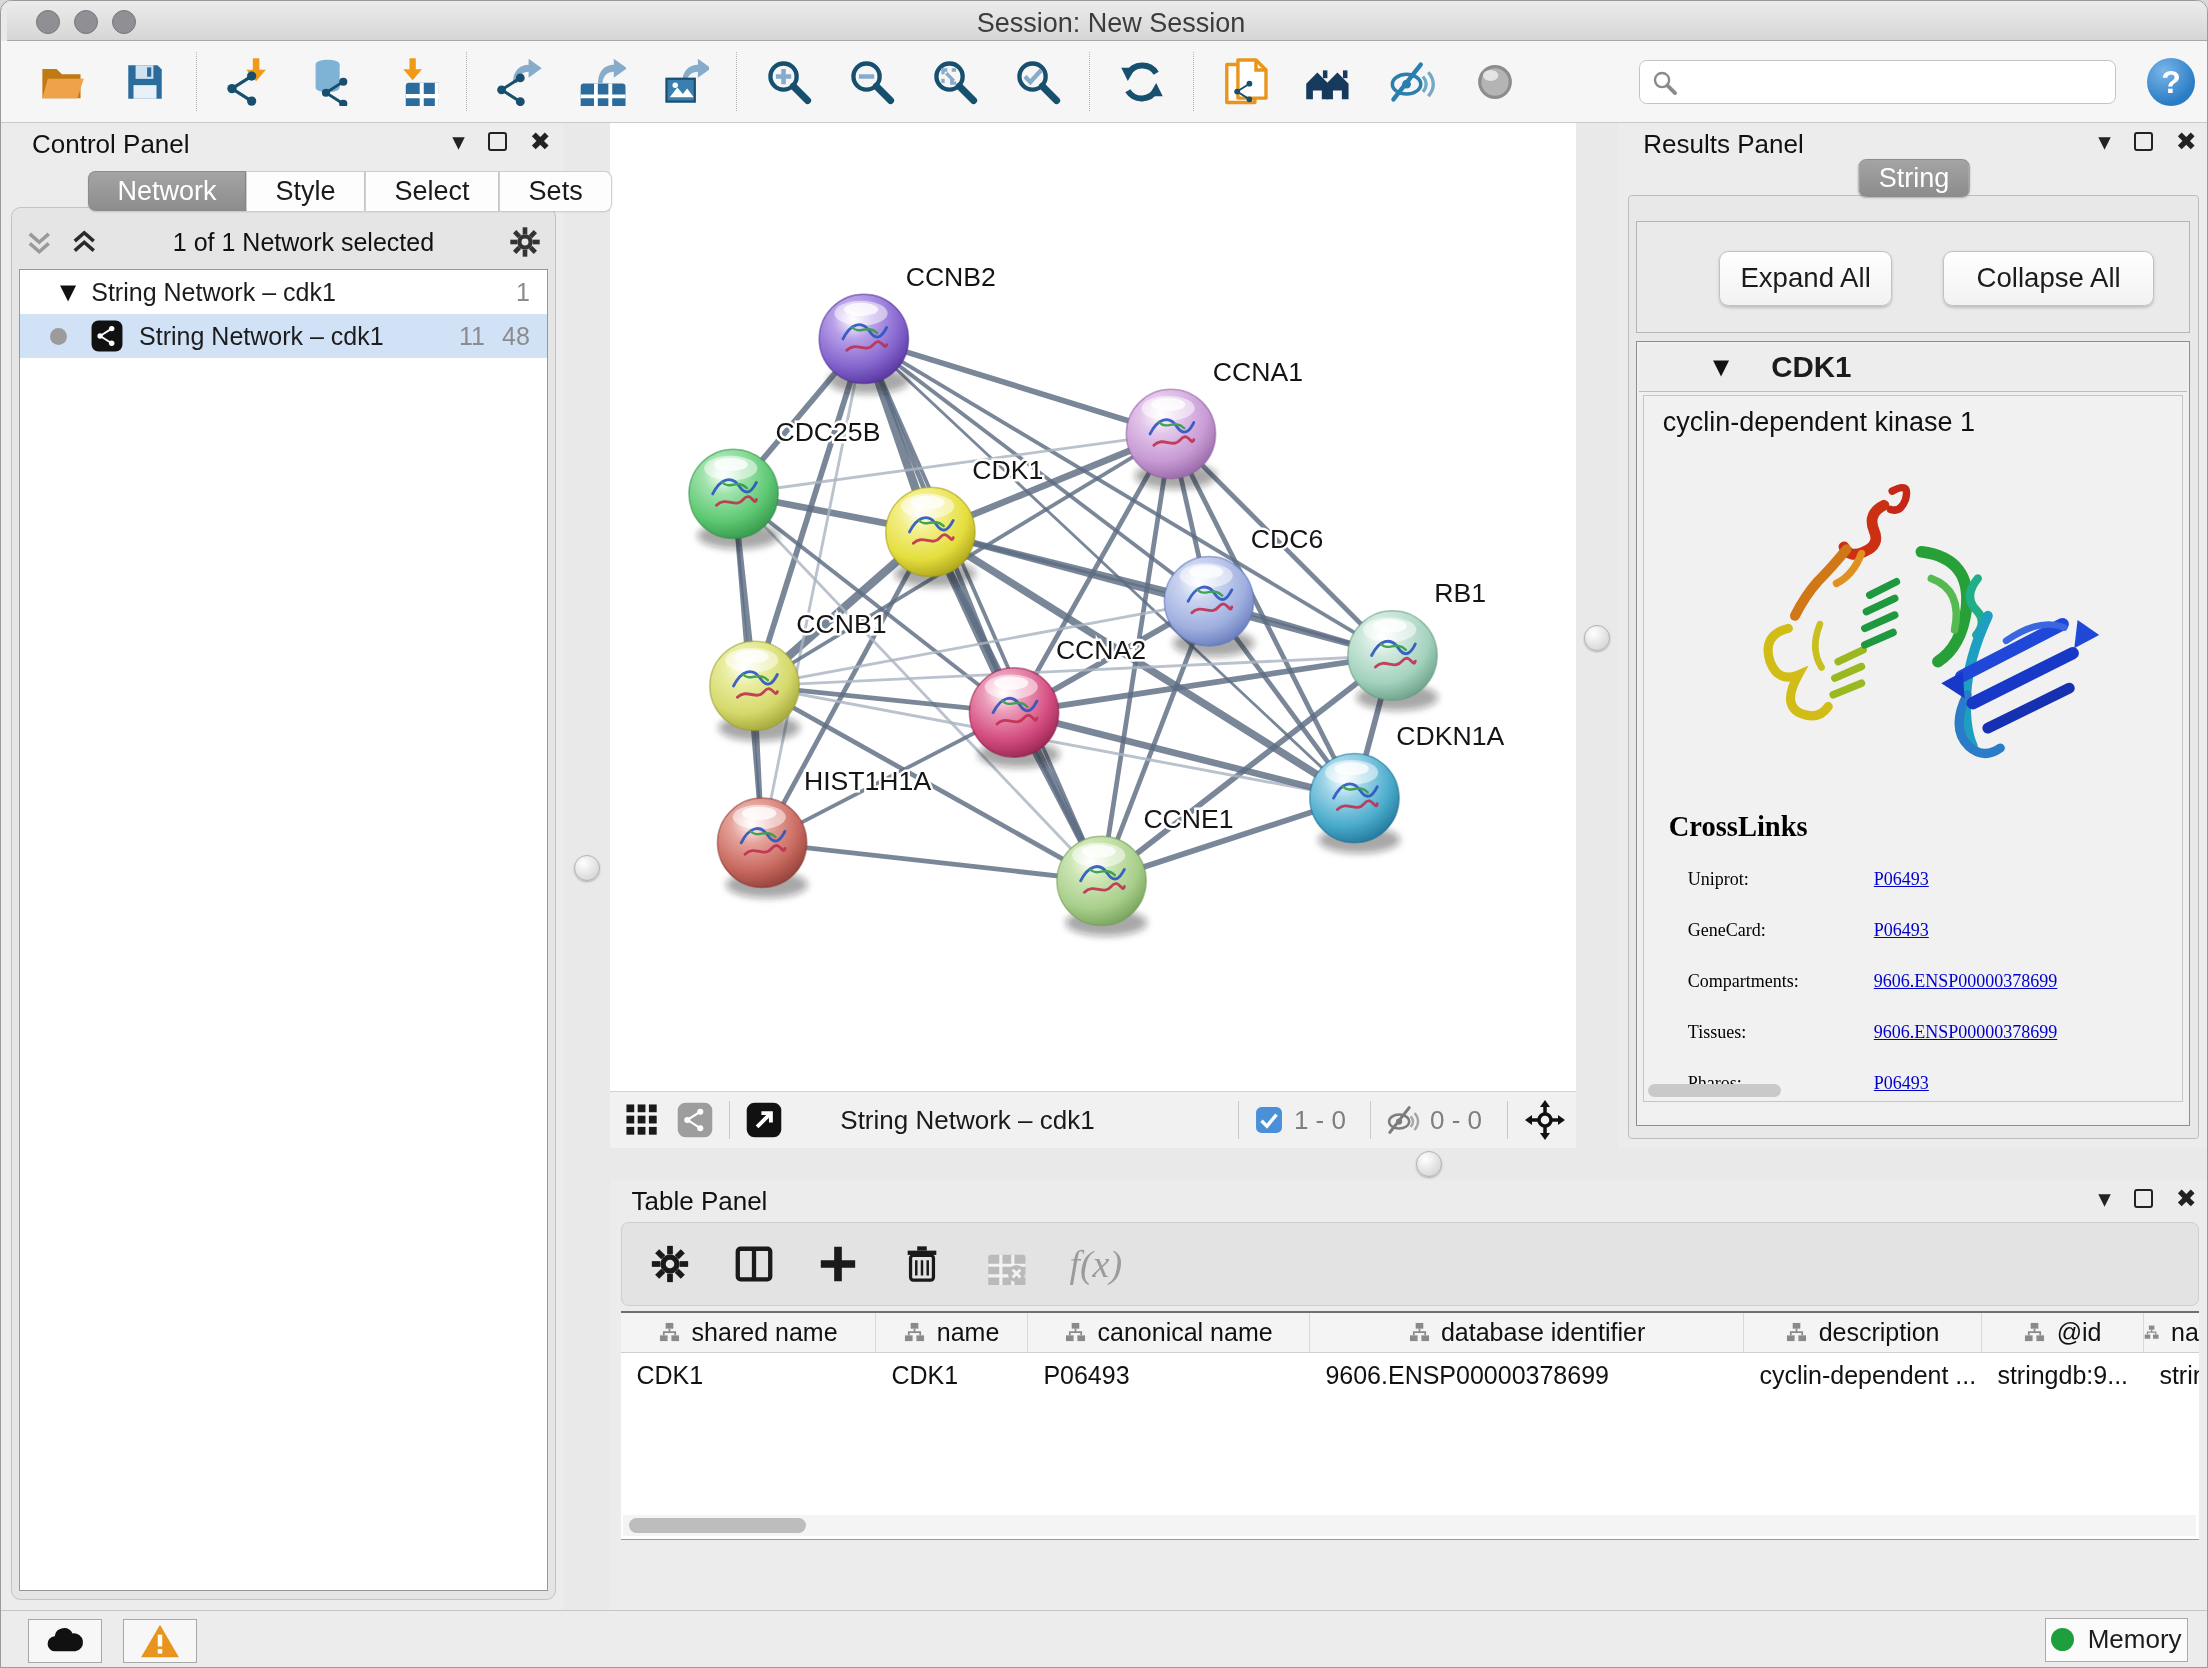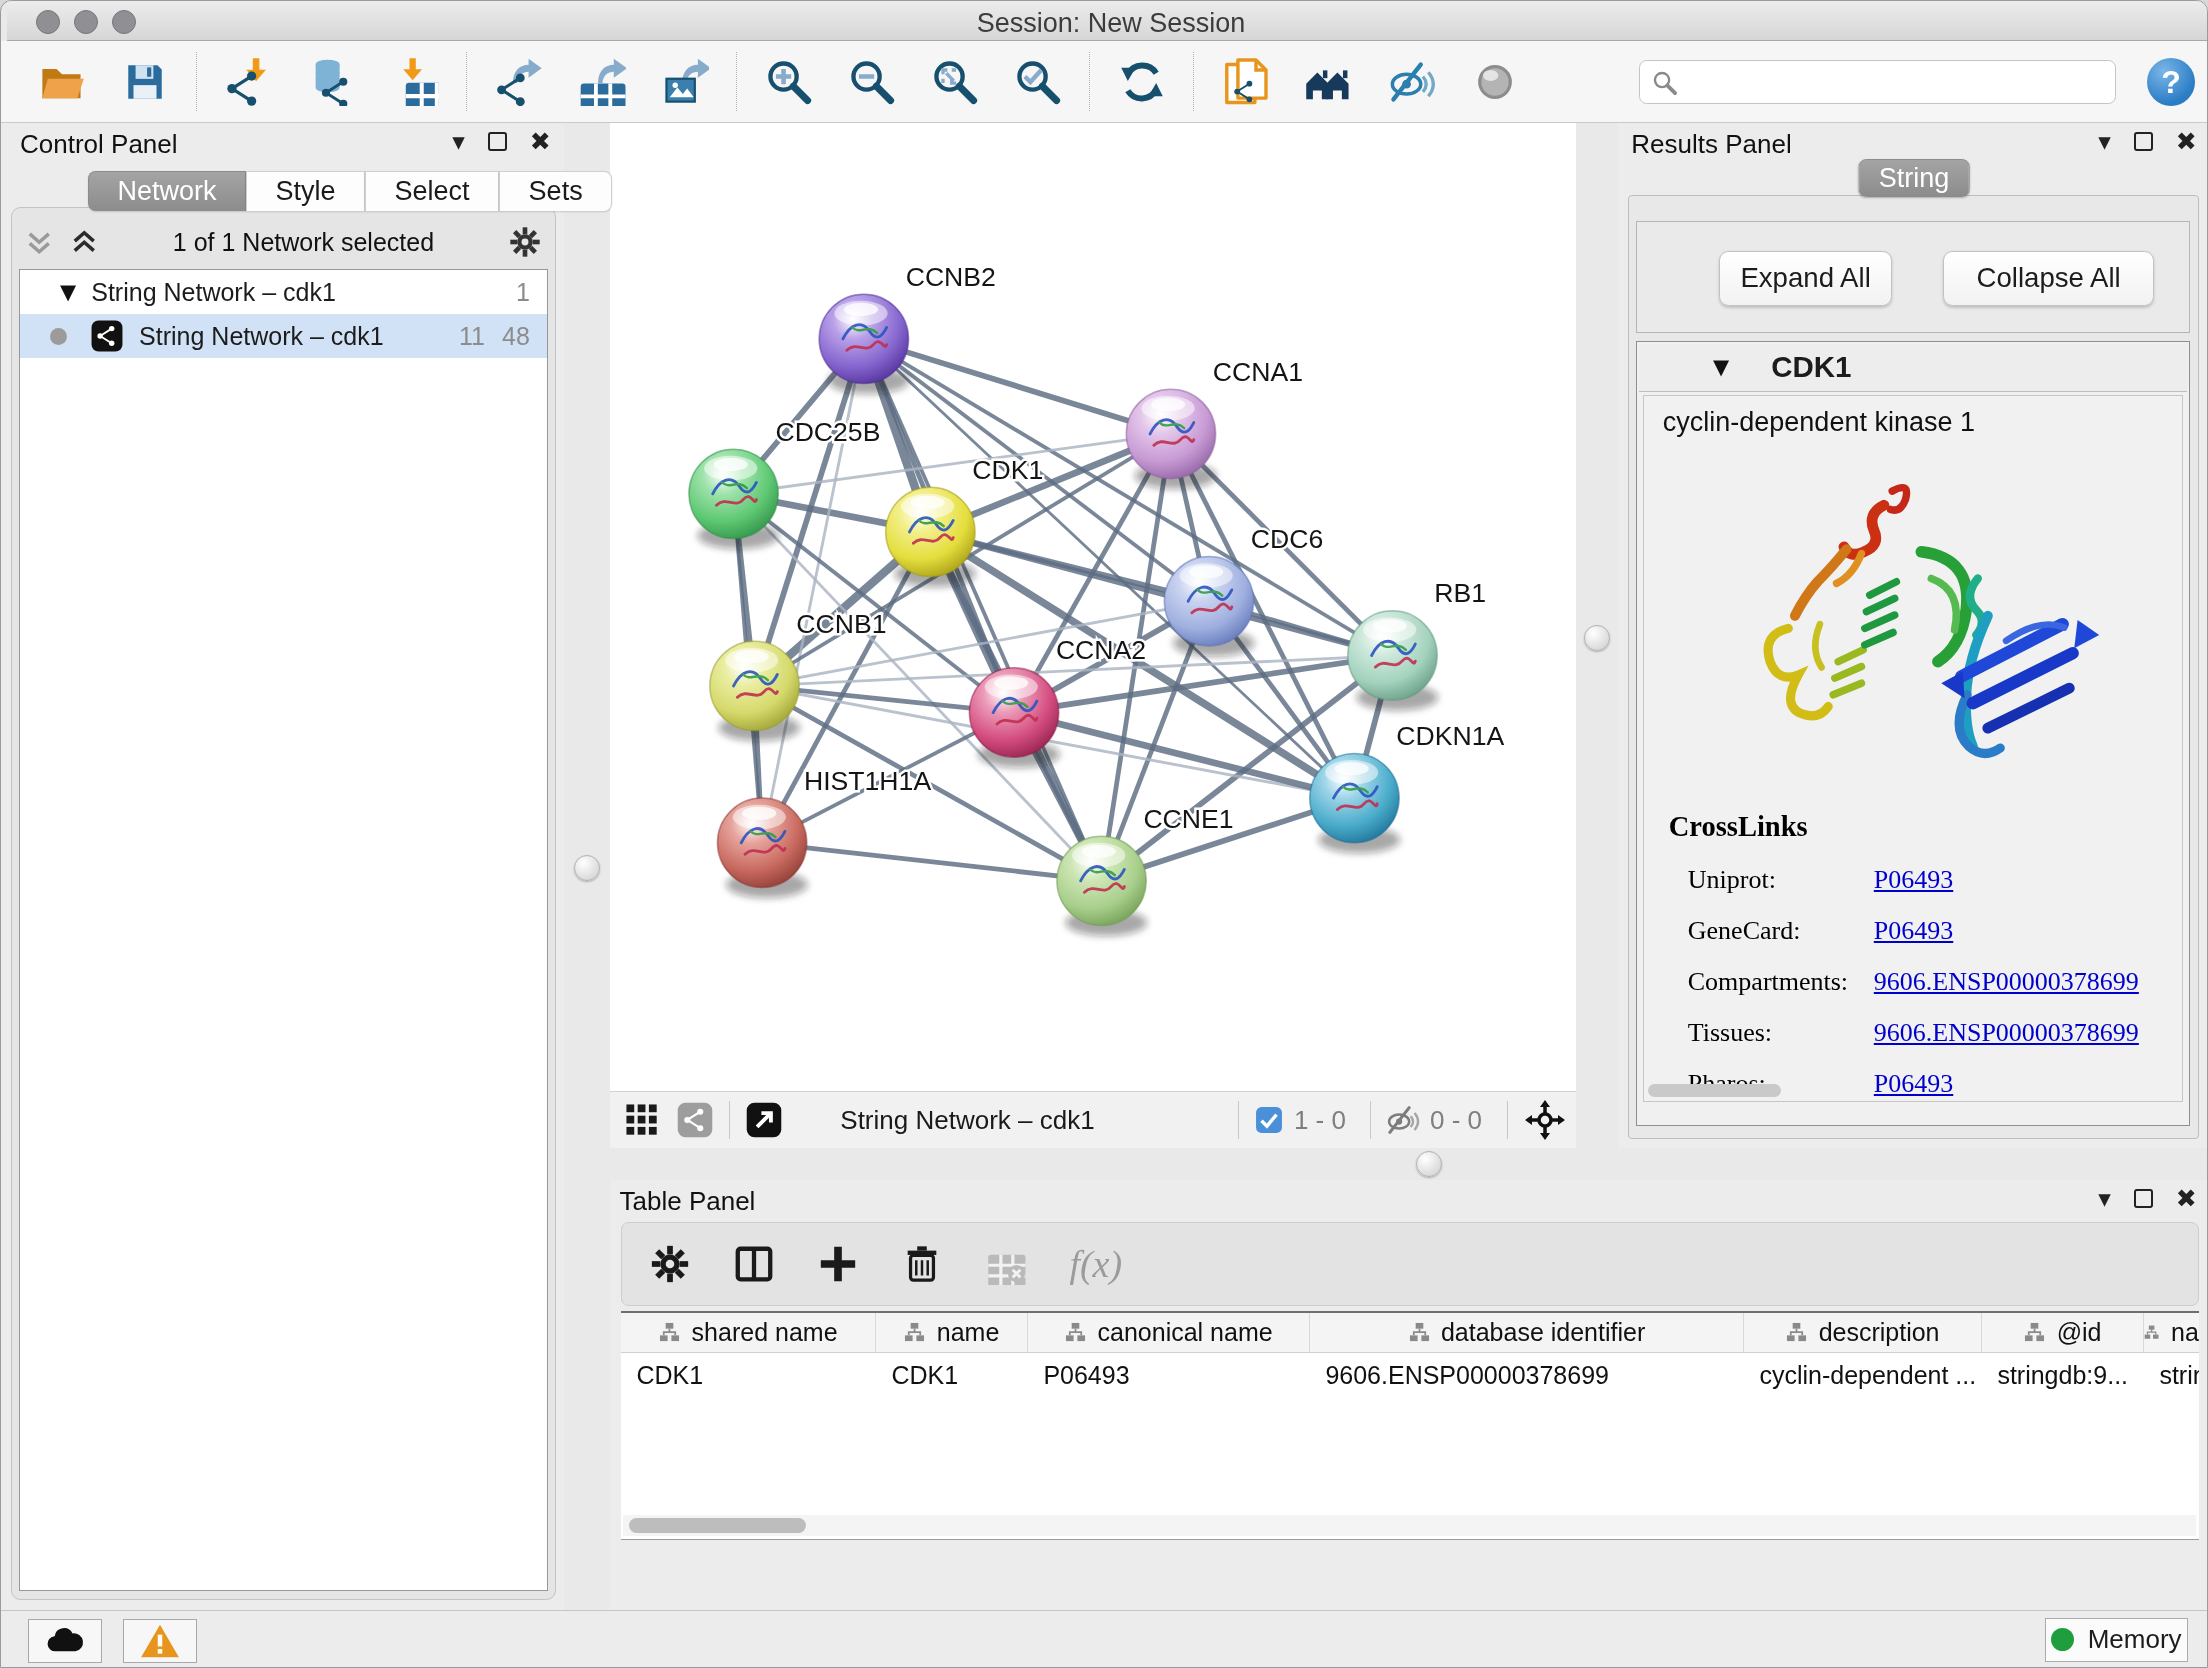--- a/index.html
+++ b/index.html
@@ -21,21 +21,21 @@
   .tbtn{width:49px;height:49px;display:flex;align-items:center;justify-content:center;cursor:default;}
   .tbtn svg{display:block;}
   .search-wrap{position:absolute;left:1638px;top:19px;width:477px;height:44px;}
   .search-input{width:100%;height:100%;border:1px solid #c4c4c4;border-radius:7.6px;background:#fff;
     padding-left:49px;font-size:25px;outline:none;font-family:inherit;}
   .search-mag{position:absolute;left:13.3px;top:9.5px;}
   .help-btn{position:absolute;left:2146px;top:17px;width:48px;height:48px;border-radius:50%;
     background:radial-gradient(circle at 35% 28%,#7ab6e8,#2a7cc4 70%);color:#fff;font-size:32px;font-weight:bold;
     display:flex;align-items:center;justify-content:center;}
   
-  .panel-head{position:absolute;left:0;right:0;top:0;height:42px;display:flex;align-items:center;}
+  .panel-head{position:absolute;left:12px;right:0;top:0;height:42px;display:flex;align-items:center;}
   .panel-title{font-size:26px;color:#111;margin-left:19px;}
   .panel-ctrls{position:absolute;right:13.3px;top:3.8px;display:flex;align-items:center;gap:23px;}
   .pc{font-size:25px;color:#222;font-family:"DejaVu Sans",sans-serif;}
   .wbox{width:19px;height:19px;border:2.9px solid #222;border-radius:2.9px;display:inline-block;}
   .tab{height:40px;padding:0 28.5px;display:flex;align-items:center;justify-content:center;
     font-size:27px;background:#fdfdfd;color:#1a1a1a;border:1px solid #cfcfcf;border-bottom:none;
     box-shadow:0 1px 1.9px rgba(0,0,0,.15);}
   .tab.first{border-radius:7.6px 0 0 7.6px;}
   .tab.last{border-radius:0 7.6px 7.6px 0;}
   .tab.sel{background:linear-gradient(#a4a4a4,#8c8c8c);color:#fff;border-color:#8c8c8c;}
@@ -81,21 +81,21 @@
     justify-content:center;box-shadow:0 1.9px 2.9px rgba(0,0,0,.18);}
   .rp-results{position:absolute;left:7.6px;right:7.6px;top:145px;bottom:11.4px;border:1px solid #8e8e8e;background:#f0f0f0;}
   .entry-head{position:absolute;left:1.9px;right:1.9px;top:1.9px;height:48px;background:#ededed;
     border-bottom:1px solid #bdbdbd;display:flex;align-items:center;}
   .entry-name{font-size:29.5px;font-weight:bold;margin-left:59px;}
   .entry-body{position:absolute;left:5.7px;right:5.7px;top:53px;bottom:23px;background:#f1f1f1;border:1px solid #c6c6c6;}
   .entry-desc{position:absolute;left:19px;top:11.4px;font-size:27px;color:#111;}
   .protein{position:absolute;left:50%;transform:translateX(-50%);top:53px;}
   .cl-title{position:absolute;left:25px;top:415px;font-family:"Liberation Serif","DejaVu Serif",serif;
     font-weight:bold;font-size:28.5px;color:#000;}
-  .cl-rows{position:absolute;left:44px;right:9.5px;top:458px;font-family:"Liberation Serif","DejaVu Serif",serif;font-size:26px;}
+  .cl-rows{position:absolute;left:44px;right:9.5px;top:458px;font-family:"Liberation Serif","DejaVu Serif",serif;font-size:18px;}
   .cl-row{display:flex;height:51px;align-items:center;}
   .cl-label{width:186px;color:#000;}
   .cl-link{color:#0000cc;text-decoration:underline;}
   .rp-hscroll{position:absolute;left:3.8px;bottom:3.8px;width:133px;height:13.3px;background:#c9c9c9;border-radius:6.7px;}
   
   .table-panel{position:absolute;left:609px;top:1179px;width:1600px;height:430px;background:#ececec;}
   .tp-toolbar{position:absolute;left:11.4px;right:11.4px;top:42px;height:84px;background:#e3e3e3;
     border:1px solid #cdcdcd;border-radius:7.6px;display:flex;align-items:center;gap:42px;padding-left:27px;}
   .tp-table{position:absolute;left:11.4px;right:11.4px;top:131px;bottom:70px;background:#fff;
     border-top:2.9px solid #6e6e6e;border-bottom:1.9px solid #9a9a9a;overflow:hidden;}

